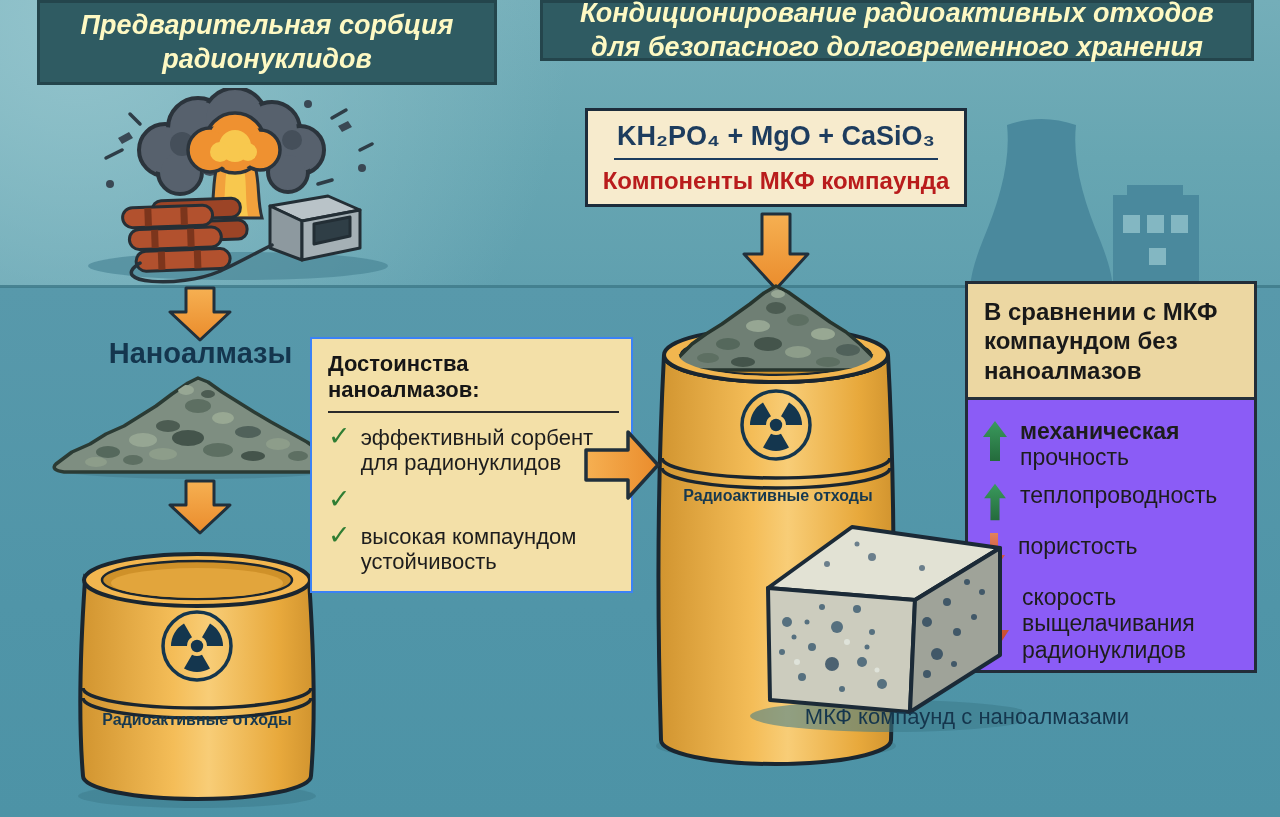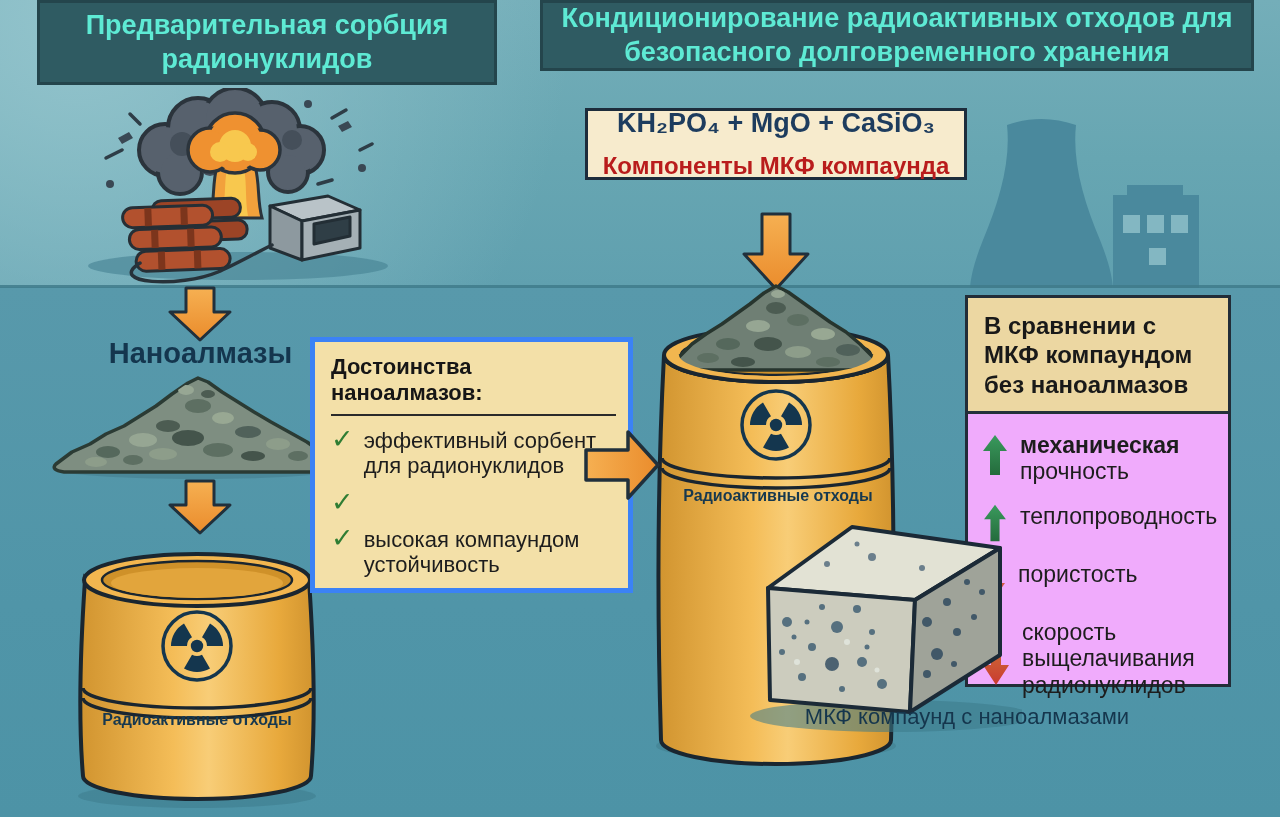--- a/index.html
+++ b/index.html
@@ -9,51 +9,51 @@
   
   .bg-top{left:0;top:0;width:1280px;height:287px;
     background:radial-gradient(circle at 6% 10%, rgba(150,198,206,.9) 0%, rgba(150,198,206,0) 40%),
                linear-gradient(180deg,#74aeb9 0%,#67a6b2 55%,#60a0af 100%);}
   .bg-bottom{left:0;top:287px;width:1280px;height:530px;
     background:linear-gradient(180deg,#5899ab 0%,#5095a8 60%,#4d93a6 100%);}
   .band-line{left:0;top:285px;width:1280px;height:3px;background:#3f7b8b;opacity:.85;}
   
   .header{display:flex;align-items:center;justify-content:center;text-align:center;
     background:#2f5b62;border:3px solid #24454c;box-sizing:border-box;
-    color:#5eead4;font-weight:bold;font-size:27px;line-height:1.25;padding:20px 18px;}
+    color:#fef9c3;font-weight:bold;font-size:27px;line-height:1.25;padding:20px 18px;font-style:italic;}
   .header-left{left:37px;top:0;width:460px;height:85px;}
-  .header-right{left:540px;top:0;width:714px;height:71px;}
+  .header-right{left:540px;top:0;width:714px;height:61px;}
   
   .nano-label{left:78px;top:337px;width:245px;text-align:center;
     font-weight:bold;font-size:29px;color:#14364e;}
   .barrel-label{text-align:center;font-weight:bold;font-size:16px;line-height:1.3;color:#16384f;}
   .bl1{left:96px;top:710px;width:202px;}
   .bl2{left:663px;top:486px;width:230px;}
   .cube-label{left:722px;top:704px;width:490px;text-align:center;
     font-weight:normal;font-size:22px;color:#15364d;}
   
-  .formula-box{left:585px;top:108px;width:382px;height:72px;background:#f7ebcd;
+  .formula-box{left:585px;top:108px;width:382px;height:99px;background:#f7ebcd;
     border:3px solid #1d2c3b;box-sizing:border-box;display:flex;flex-direction:column;
     align-items:center;justify-content:center;}
   .formula-line{font-weight:bold;font-size:27px;color:#1d3c5e;}
   .formula-divider{width:86%;height:2px;background:#1d3c5e;margin:6px 0 7px;}
   .formula-caption{font-weight:bold;font-size:24px;color:#b91c1c;}
   
   .advantages{left:310px;top:337px;width:323px;height:256px;background:#f3e0a8;
-    border:5px solid #3b82f6;box-sizing:border-box;padding:10px 12px 8px 16px;}
+    border:2px solid #3b82f6;box-sizing:border-box;padding:10px 12px 8px 16px;}
   .adv-title{font-weight:bold;font-size:22px;color:#161616;padding:2px 0 8px 0;}
   .adv-divider{height:2px;background:#2a2a2a;margin:0 0 12px 0;}
   .adv-item{display:flex;gap:10px;margin-bottom:13px;font-size:22px;line-height:1.14;color:#1d1d1d;}
   .check{color:#2f7d33;font-weight:bold;font-size:27px;line-height:.85;}
   
-  .comparison{left:965px;top:295px;width:266px;height:392px;background:#f0abfc;
+  .comparison{left:965px;top:281px;width:292px;height:392px;background:#8b5cf6;
     border:3px solid #222d38;box-sizing:border-box;}
   .cmp-header{background:#ecd7a2;padding:13px 16px 12px;font-weight:bold;font-size:24px;
     line-height:1.22;color:#191919;border-bottom:3px solid #25303a;}
-  .cmp-body{padding:18px 8px 0 14px;display:flex;flex-direction:column;gap:18px;}
+  .cmp-body{padding:18px 8px 0 14px;display:flex;flex-direction:column;gap:11px;}
   .cmp-item{display:flex;gap:12px;align-items:flex-start;font-size:23px;line-height:1.15;color:#1d1d1d;}
   .cmp-item .bold-line{font-weight:bold;display:block;}
   .cmp-arrow{flex:0 0 auto;}
   svg{display:block;}
 </style>
 </head>
 <body>
 
 <div class="stage">
 

